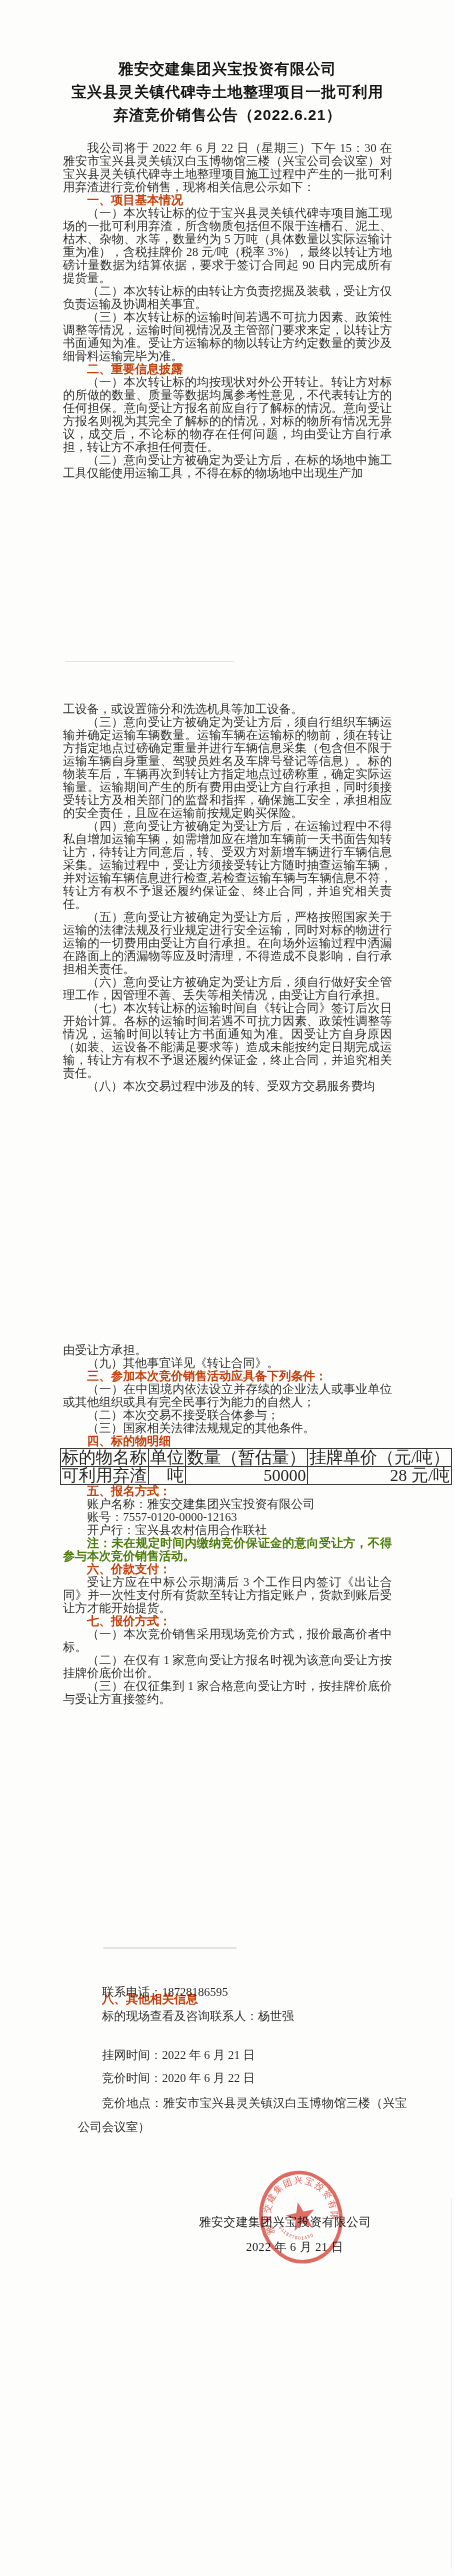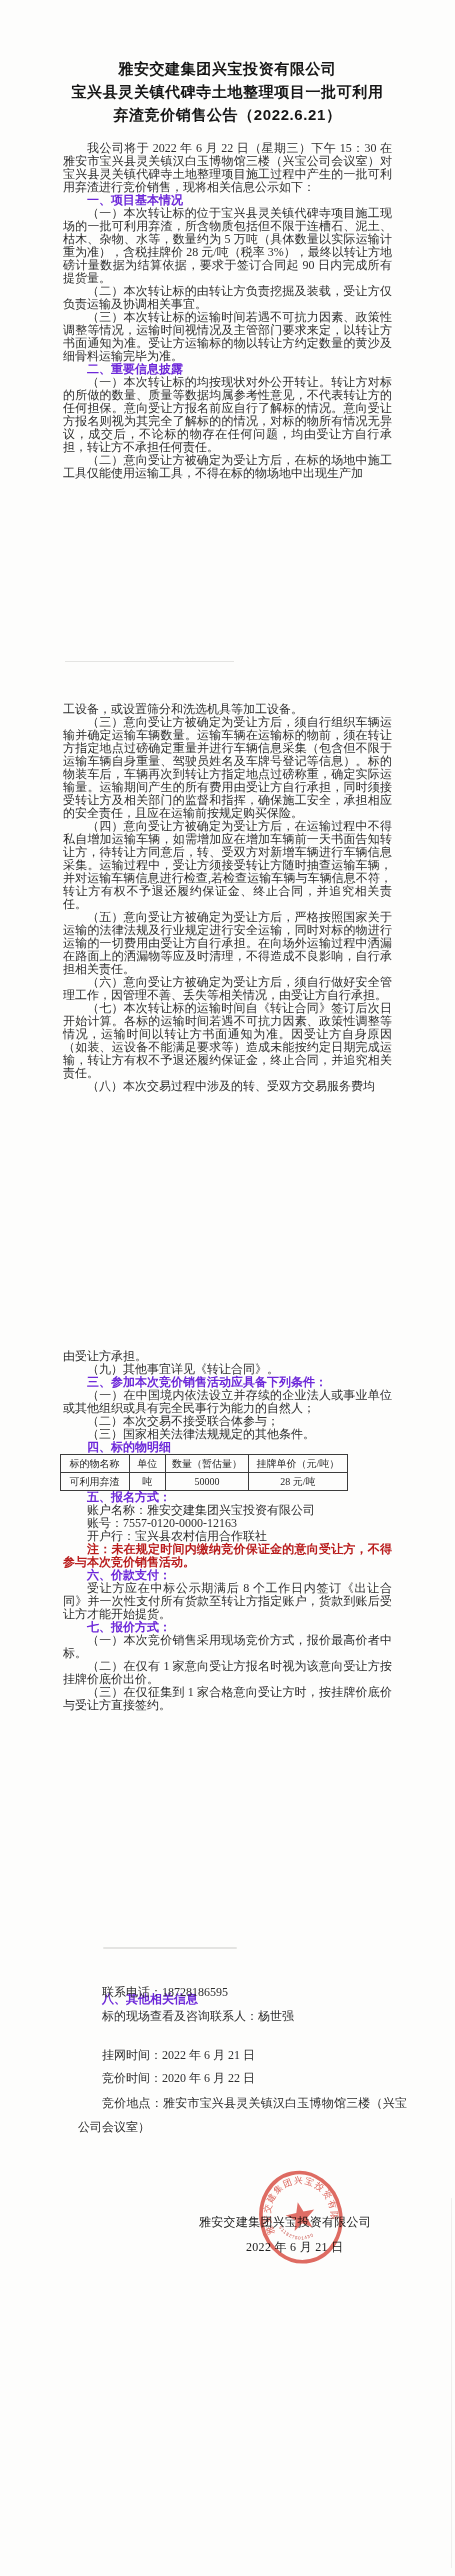--- a/index.html
+++ b/index.html
@@ -17,26 +17,26 @@
     letter-spacing:0.6px;
   }
   .flow {
     position:absolute; left:63px; width:329px;
     font-size:12px; line-height:13px; text-align:justify;
   }
   .flow p { margin:0; text-indent:2em; }
   .flow p.cont { text-indent:0; }
   .hd {
     font-family:"Liberation Sans","DejaVu Sans",sans-serif;
-    font-weight:700; color:#6d28d9; text-align:left;
+    font-weight:700; color:#c2410c; text-align:left;
   }
-  .note-line { font-family:Liberation Sans, sans-serif; font-weight:700; color:#b91c1c; }
+  .note-line { font-family:Liberation Sans, sans-serif; font-weight:700; color:#4d7c0f; }
   table.goods {
     width:288px; margin-left:-3.4px; border-collapse:collapse;
-    font-size:10px; text-align:center; color:#262626;
+    font-size:17px; text-align:right; color:#262626;
   }
   table.goods th, table.goods td {
     border:0.9px solid #3c3c3c; height:17px; padding:0 1.1px;
     font-weight:normal; text-indent:0; white-space:nowrap;
   }
   .col1{width:83px}.col2{width:47px}.col3{width:91px}.col4{width:109px}
   .p4line {
     position:absolute; left:63px; width:329px;
     font-size:12px; line-height:17px; text-align:justify;margin-left:15px;
   }
@@ -78,21 +78,21 @@
   <div class="flow" style="top:703px;">
     <p class="cont">工设备，或设置筛分和洗选机具等加工设备。</p>
     <p>（三）意向受让方被确定为受让方后，须自行组织车辆运输并确定运输车辆数量。运输车辆在运输标的物前，须在转让方指定地点过磅确定重量并进行车辆信息采集（包含但不限于运输车辆自身重量、驾驶员姓名及车牌号登记等信息）。标的物装车后，车辆再次到转让方指定地点过磅称重，确定实际运输量。运输期间产生的所有费用由受让方自行承担，同时须接受转让方及相关部门的监督和指挥，确保施工安全，承担相应的安全责任，且应在运输前按规定购买保险。</p>
     <p>（四）意向受让方被确定为受让方后，在运输过程中不得私自增加运输车辆，如需增加应在增加车辆前一天书面告知转让方，待转让方同意后，转、受双方对新增车辆进行车辆信息采集。运输过程中，受让方须接受转让方随时抽查运输车辆，并对运输车辆信息进行检查,若检查运输车辆与车辆信息不符，转让方有权不予退还履约保证金、终止合同，并追究相关责任。</p>
     <p>（五）意向受让方被确定为受让方后，严格按照国家关于运输的法律法规及行业规定进行安全运输，同时对标的物进行运输的一切费用由受让方自行承担。在向场外运输过程中洒漏在路面上的洒漏物等应及时清理，不得造成不良影响，自行承担相关责任。</p>
     <p>（六）意向受让方被确定为受让方后，须自行做好安全管理工作，因管理不善、丢失等相关情况，由受让方自行承担。</p>
     <p>（七）本次转让标的运输时间自《转让合同》签订后次日开始计算。各标的运输时间若遇不可抗力因素、政策性调整等情况，运输时间以转让方书面通知为准。因受让方自身原因（如装、运设备不能满足要求等）造成未能按约定日期完成运输，转让方有权不予退还履约保证金，终止合同，并追究相关责任。</p>
     <p>（八）本次交易过程中涉及的转、受双方交易服务费均</p>
   </div>
 
-  <div class="flow" style="top:1344px;margin-top:6px;">
+  <div class="flow" style="top:1344px;">
     <p class="cont">由受让方承担。</p>
     <p>（九）其他事宜详见《转让合同》。</p>
     <p class="hd">三、参加本次竞价销售活动应具备下列条件：</p>
     <p>（一）在中国境内依法设立并存续的企业法人或事业单位或其他组织或具有完全民事行为能力的自然人；</p>
     <p>（二）本次交易不接受联合体参与；</p>
     <p>（三）国家相关法律法规规定的其他条件。</p>
     <p class="hd">四、标的物明细</p>
 
     <table class="goods">
       <tbody>
@@ -110,21 +110,21 @@
       </tr>
     </tbody>
       </table>
 
     <p class="hd">五、报名方式：</p>
     <p>账户名称：雅安交建集团兴宝投资有限公司</p>
     <p>账号：7557-0120-0000-12163</p>
     <p>开户行：宝兴县农村信用合作联社</p>
     <p class="note-line">注：未在规定时间内缴纳竞价保证金的意向受让方，不得参与本次竞价销售活动。</p>
     <p class="hd">六、价款支付：</p>
-    <p>受让方应在中标公示期满后 8 个工作日内签订《出让合同》并一次性支付所有货款至转让方指定账户，货款到账后受让方才能开始提货。</p>
+    <p>受让方应在中标公示期满后 3 个工作日内签订《出让合同》并一次性支付所有货款至转让方指定账户，货款到账后受让方才能开始提货。</p>
     <p class="hd">七、报价方式：</p>
     <p>（一）本次竞价销售采用现场竞价方式，报价最高价者中标。</p>
     <p>（二）在仅有 1 家意向受让方报名时视为该意向受让方按挂牌价底价出价。</p>
     <p>（三）在仅征集到 1 家合格意向受让方时，按挂牌价底价与受让方直接签约。</p>
   </div>
 
   <div class="artifact" style="left:103px; top:1947px; width:134px; height:1.7px; border-radius:1.1px;"></div>
 
   <div class="p4line hd ind" style="top:1991px;">八、其他相关信息</div>
   <div class="p4line ind" style="top:2008px;">标的现场查看及咨询联系人：杨世强</div>

